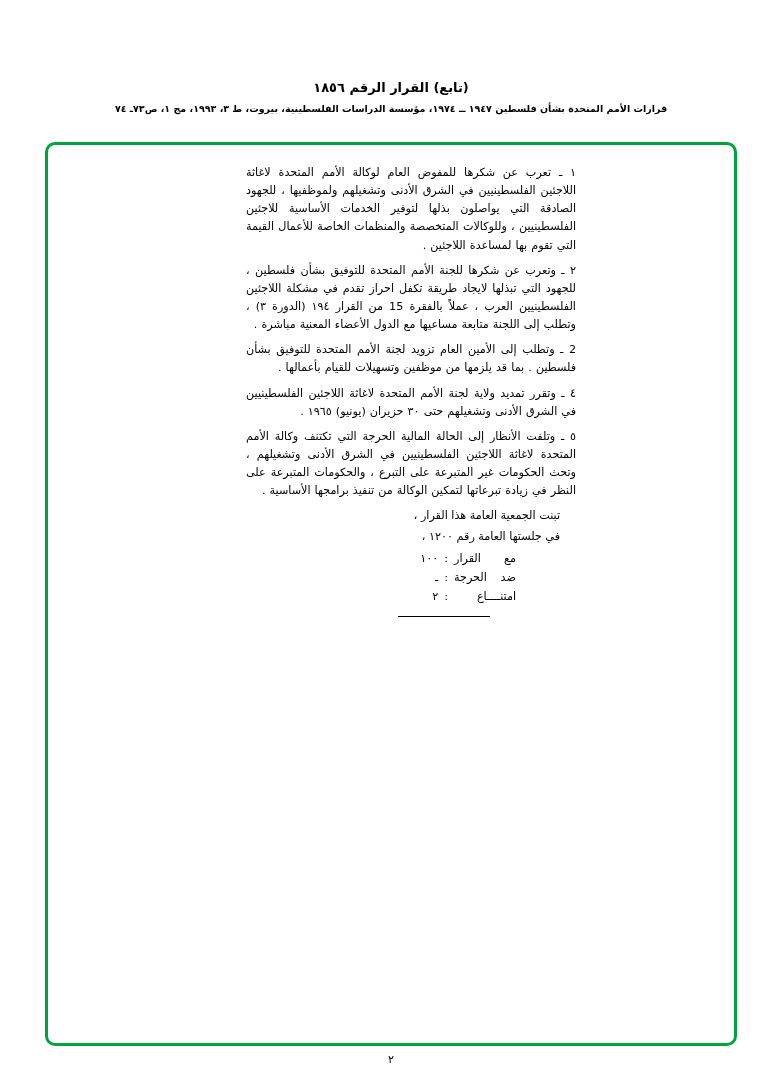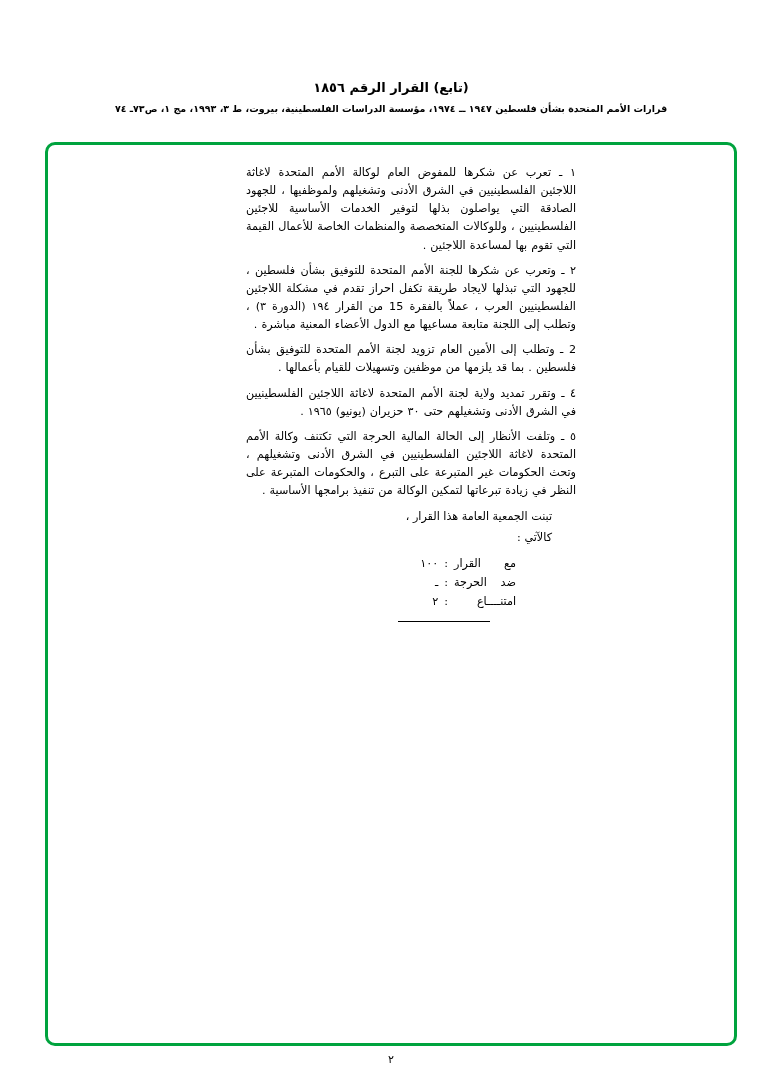--- a/index.html
+++ b/index.html
@@ -66,21 +66,21 @@
     font-size: 11.2px;
     line-height: 1.62;
     margin: 0 0 7px 0;
     text-align: justify;
     text-align-last: right;
     word-spacing: 0.5px;
   }
   .closing {
     font-size: 11.2px;
     line-height: 1.62;
-    margin: 8px;
+    margin: 0;
     text-align: right;
     padding-right: 16px;
   }
   .closing div {
     margin-bottom: 2px;
   }
   .vote-table {
     margin: 4px 0 0 0;
     padding-right: 60px;
     font-size: 11.2px;
@@ -139,21 +139,21 @@
   <div class="body-block">
 
     <p class="para">١ ـ تعرب عن شكرها للمفوض العام لوكالة الأمم المتحدة لاغاثة اللاجئين الفلسطينيين في الشرق الأدنى وتشغيلهم ولموظفيها ، للجهود الصادقة التي يواصلون بذلها لتوفير الخدمات الأساسية للاجئين الفلسطينيين ، وللوكالات المتخصصة والمنظمات الخاصة للأعمال القيمة التي تقوم بها لمساعدة اللاجئين .</p>
     <p class="para">٢ ـ وتعرب عن شكرها للجنة الأمم المتحدة للتوفيق بشأن فلسطين ، للجهود التي تبذلها لايجاد طريقة تكفل احراز تقدم في مشكلة اللاجئين الفلسطينيين العرب ، عملاً بالفقرة 15 من القرار ١٩٤ (الدورة ٣) ، وتطلب إلى اللجنة متابعة مساعيها مع الدول الأعضاء المعنية مباشرة .</p>
     <p class="para">2 ـ وتطلب إلى الأمين العام تزويد لجنة الأمم المتحدة للتوفيق بشأن فلسطين . بما قد يلزمها من موظفين وتسهيلات للقيام بأعمالها .</p>
     <p class="para">٤ ـ وتقرر تمديد ولاية لجنة الأمم المتحدة لاغاثة اللاجئين الفلسطينيين في الشرق الأدنى وتشغيلهم حتى ٣٠ حزيران (يونيو) ١٩٦٥ .</p>
     <p class="para">٥ ـ وتلفت الأنظار إلى الحالة المالية الحرجة التي تكتنف وكالة الأمم المتحدة لاغاثة اللاجئين الفلسطينيين في الشرق الأدنى وتشغيلهم ، وتحث الحكومات غير المتبرعة على التبرع ، والحكومات المتبرعة على النظر في زيادة تبرعاتها لتمكين الوكالة من تنفيذ برامجها الأساسية .</p>
 
     <div class="closing">
       <div>تبنت الجمعية العامة هذا القرار ،</div>
-      <div>كالآتي :</div>
+      <div>في جلستها العامة رقم ١٢٠٠ ،</div>
     </div>
 
     <div class="vote-table">
       <div class="vote-row">
         <span class="vote-label">مع القرار</span>
         <span class="vote-sep">:</span>
         <span class="vote-value">١٠٠</span>
       </div>
       <div class="vote-row">
         <span class="vote-label">ضد الحرجة</span>

